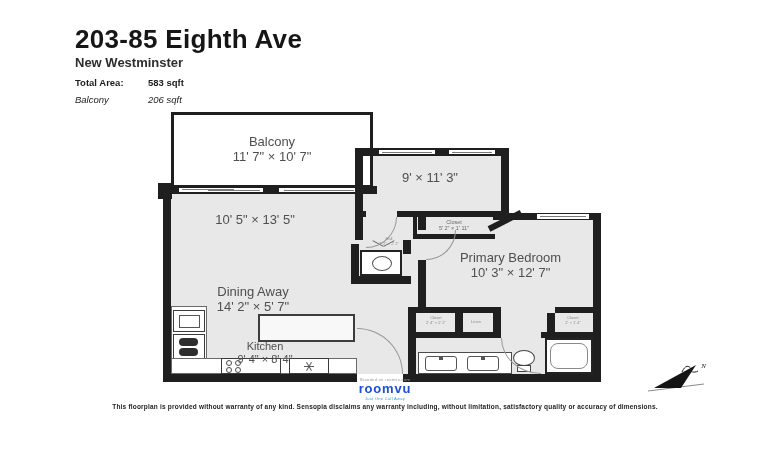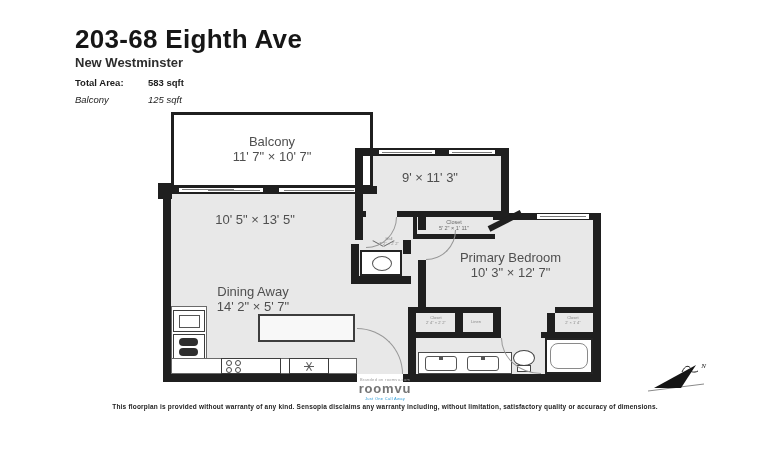--- a/index.html
+++ b/index.html
@@ -32,35 +32,35 @@
   .lbl{position:absolute;text-align:center;color:#4f4f4f;line-height:1.18}
   .s13{font-size:13px}.s11{font-size:11px}.s10{font-size:10.5px}.s55{font-size:5.5px;color:#6a6a6a}
   .tiny{position:absolute;text-align:center;font-size:4px;color:#8a8a8a;line-height:1.35}
   .blob{position:absolute;background:#2e2e2e;border-radius:4px}
   .circ{position:absolute;border:1px solid #4a4a4a;border-radius:50%;background:#fff;box-sizing:border-box}
   .spoke{position:absolute;left:50%;top:50%;width:10px;height:1px;background:#5a5a5a;margin-left:-5px}
   .line{position:absolute;background:#666}
   
   .brand{position:absolute;left:285px;top:377px;width:200px;text-align:center}
   .brand .micro{font-size:4px;color:#9a9a9a;letter-spacing:.3px}
-  .brand .mark{font-size:13px;font-weight:700;color:#737373;letter-spacing:.8px;line-height:1.1}
+  .brand .mark{font-size:13px;font-weight:700;color:#1d4ed8;letter-spacing:.8px;line-height:1.1}
   .brand .tag{font-size:4px;color:#2d9cd8;letter-spacing:.3px}
   .disc{position:absolute;left:0;right:0;top:403px;text-align:center;font-size:6.5px;
         font-weight:600;color:#1c1c1c;letter-spacing:.2px}
 </style>
 </head>
 <body>
 
-<div class="title">203-68 Eighth Ave</div>
+<div class="title">203-85 Eighth Ave</div>
 <div class="city">New Westminster</div>
 <div class="arearow" style="top:77px">
   <b>Total Area:</b><b style="width:auto">583 sqft</b>
 </div>
 <div class="arearow it" style="top:94px">
-  <b class="it" style="font-weight:400">Balcony</b><span>125 sqft</span>
+  <b class="it" style="font-weight:400">Balcony</b><span>206 sqft</span>
 </div>
 
 <div class="plan">
 
   <div class="fl" style="left:8px;top:78px;width:191px;height:186px"></div>
   <div class="fl" style="left:199px;top:46px;width:139px;height:55px"></div>
   <div class="fl" style="left:199px;top:101px;width:56px;height:163px"></div>
   <div class="fl" style="left:252px;top:107px;width:78px;height:17px"></div>
   <div class="fl" style="left:253px;top:110px;width:177px;height:154px"></div>
 
@@ -163,20 +163,24 @@
     <div>Balcony</div>
       <div>11' 7" × 10' 7"</div>
   </div>
   <div class="lbl s13" style="left:17px;top:102px;width:150px">
       <div>10' 5" × 13' 5"</div>
   </div>
   <div class="lbl s13" style="left:15px;top:174px;width:150px">
     <div>Dining Away</div>
       <div>14' 2" × 5' 7"</div>
   </div>
+  <div class="lbl s11" style="left:42px;top:230px;width:120px">
+    <div>Kitchen</div>
+      <div>9' 4" × 8' 4"</div>
+  </div>
   <div class="lbl s13" style="left:197px;top:60px;width:140px">
       <div>9' × 11' 3"</div>
   </div>
   <div class="lbl s55" style="left:252px;top:109px;width:78px">
     <div>Closet</div>
       <div>5' 2" × 1' 11"</div>
   </div>
   <div class="lbl s13" style="left:270px;top:140px;width:155px">
     <div>Primary Bedroom</div>
       <div>10' 3" × 12' 7"</div>

